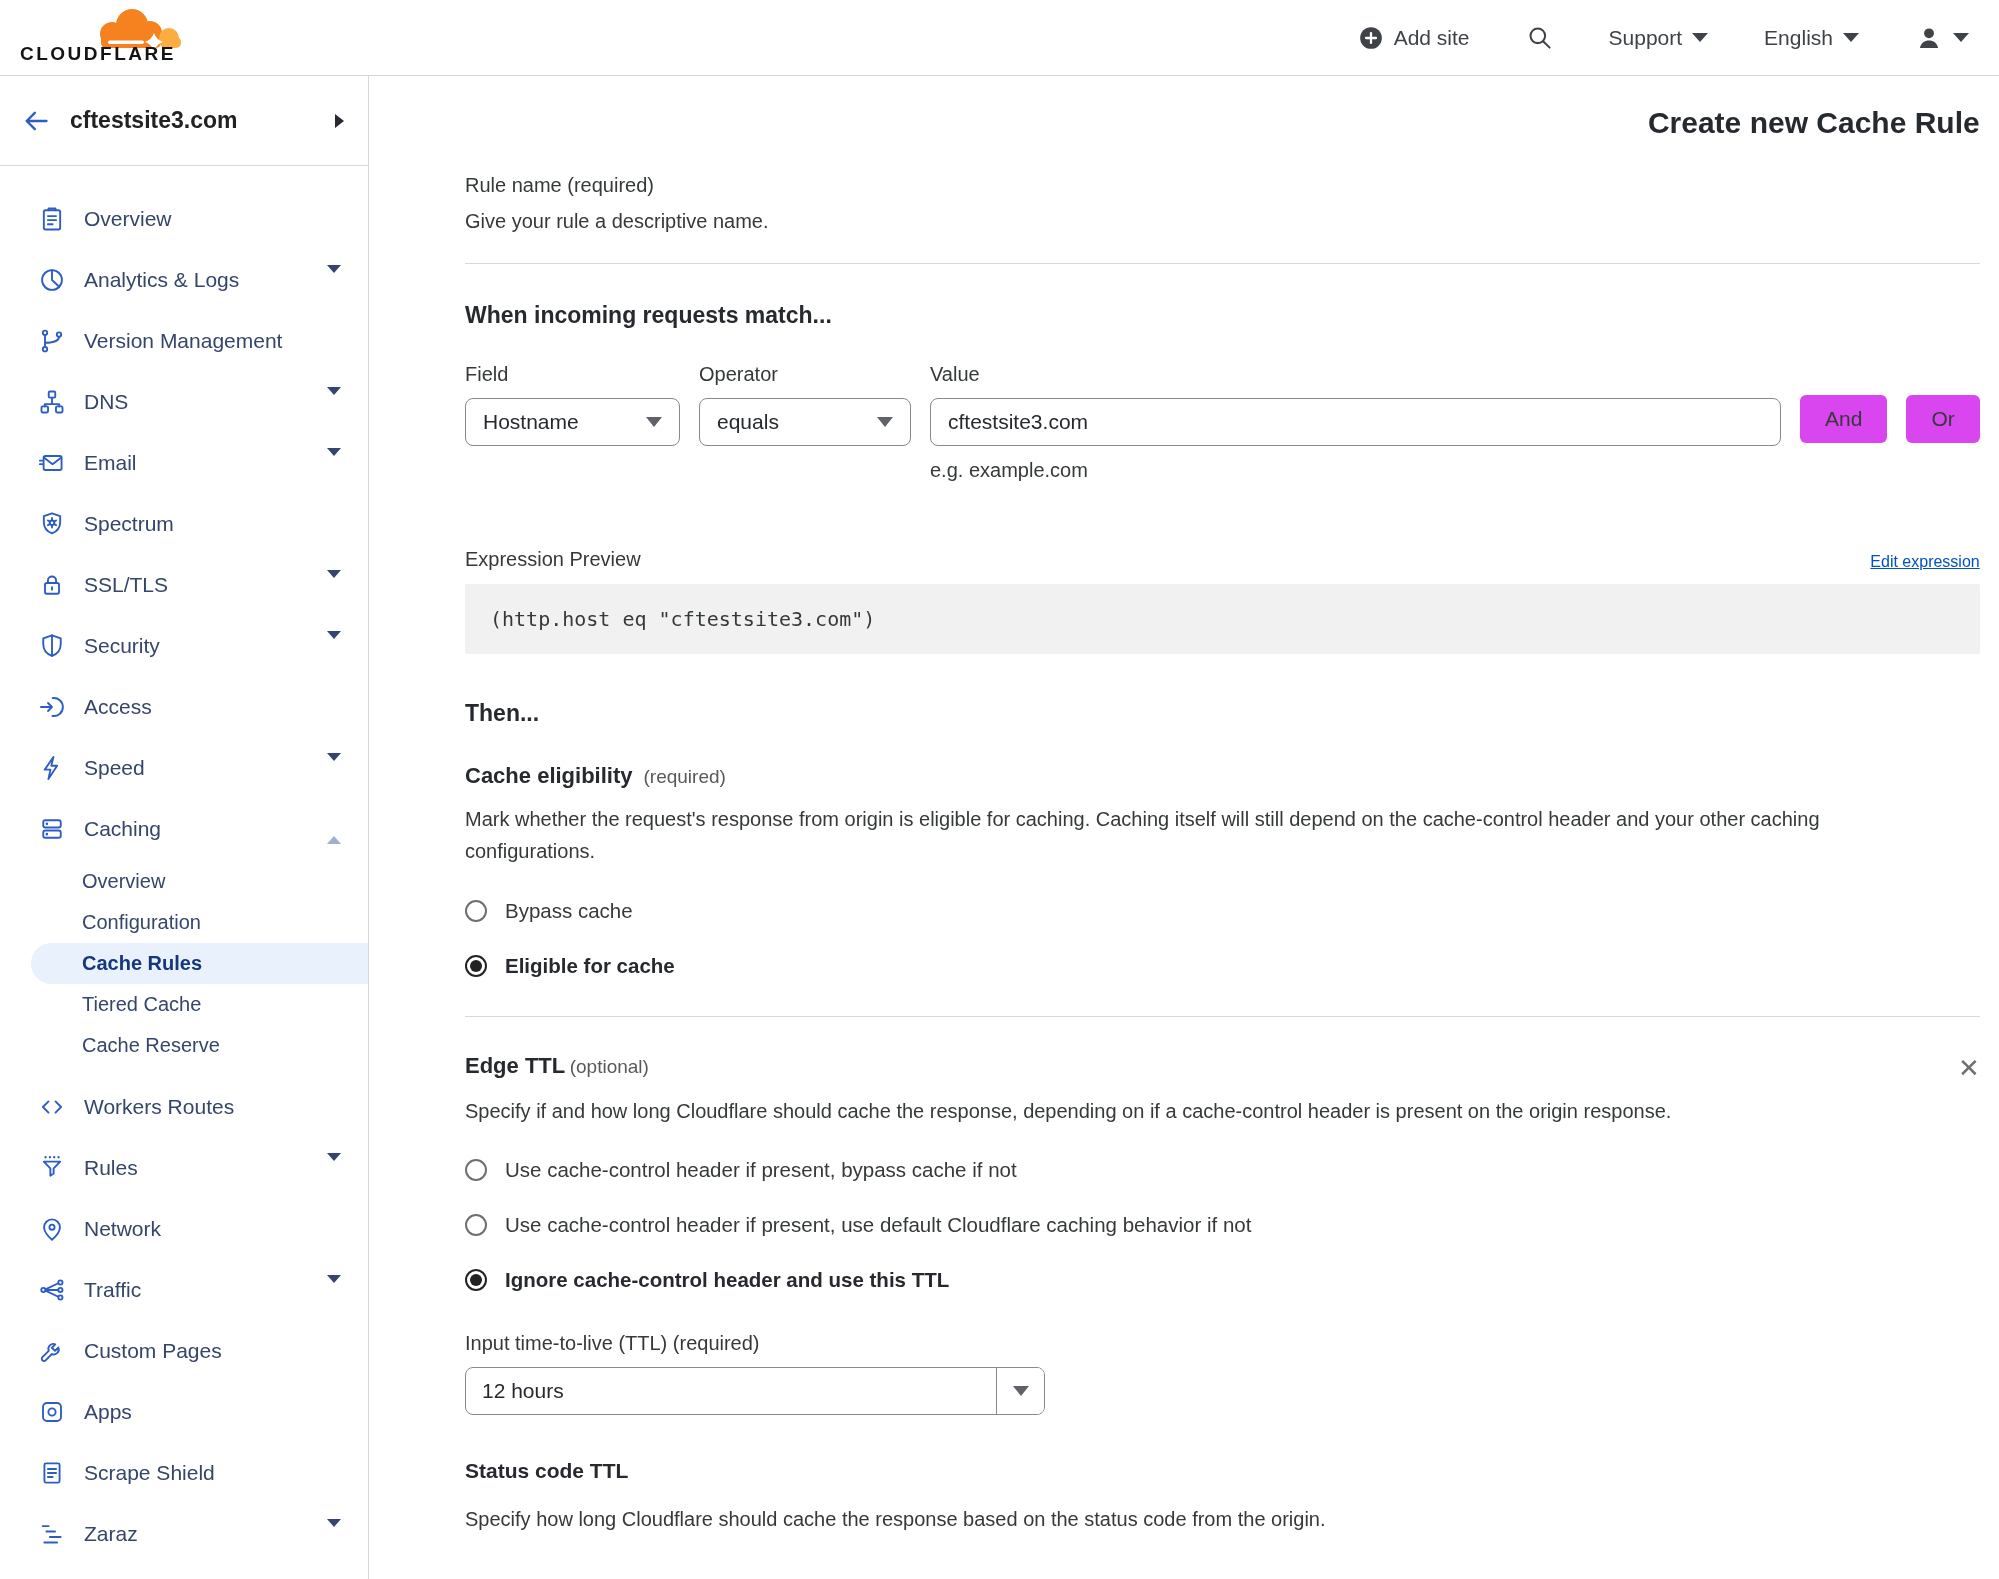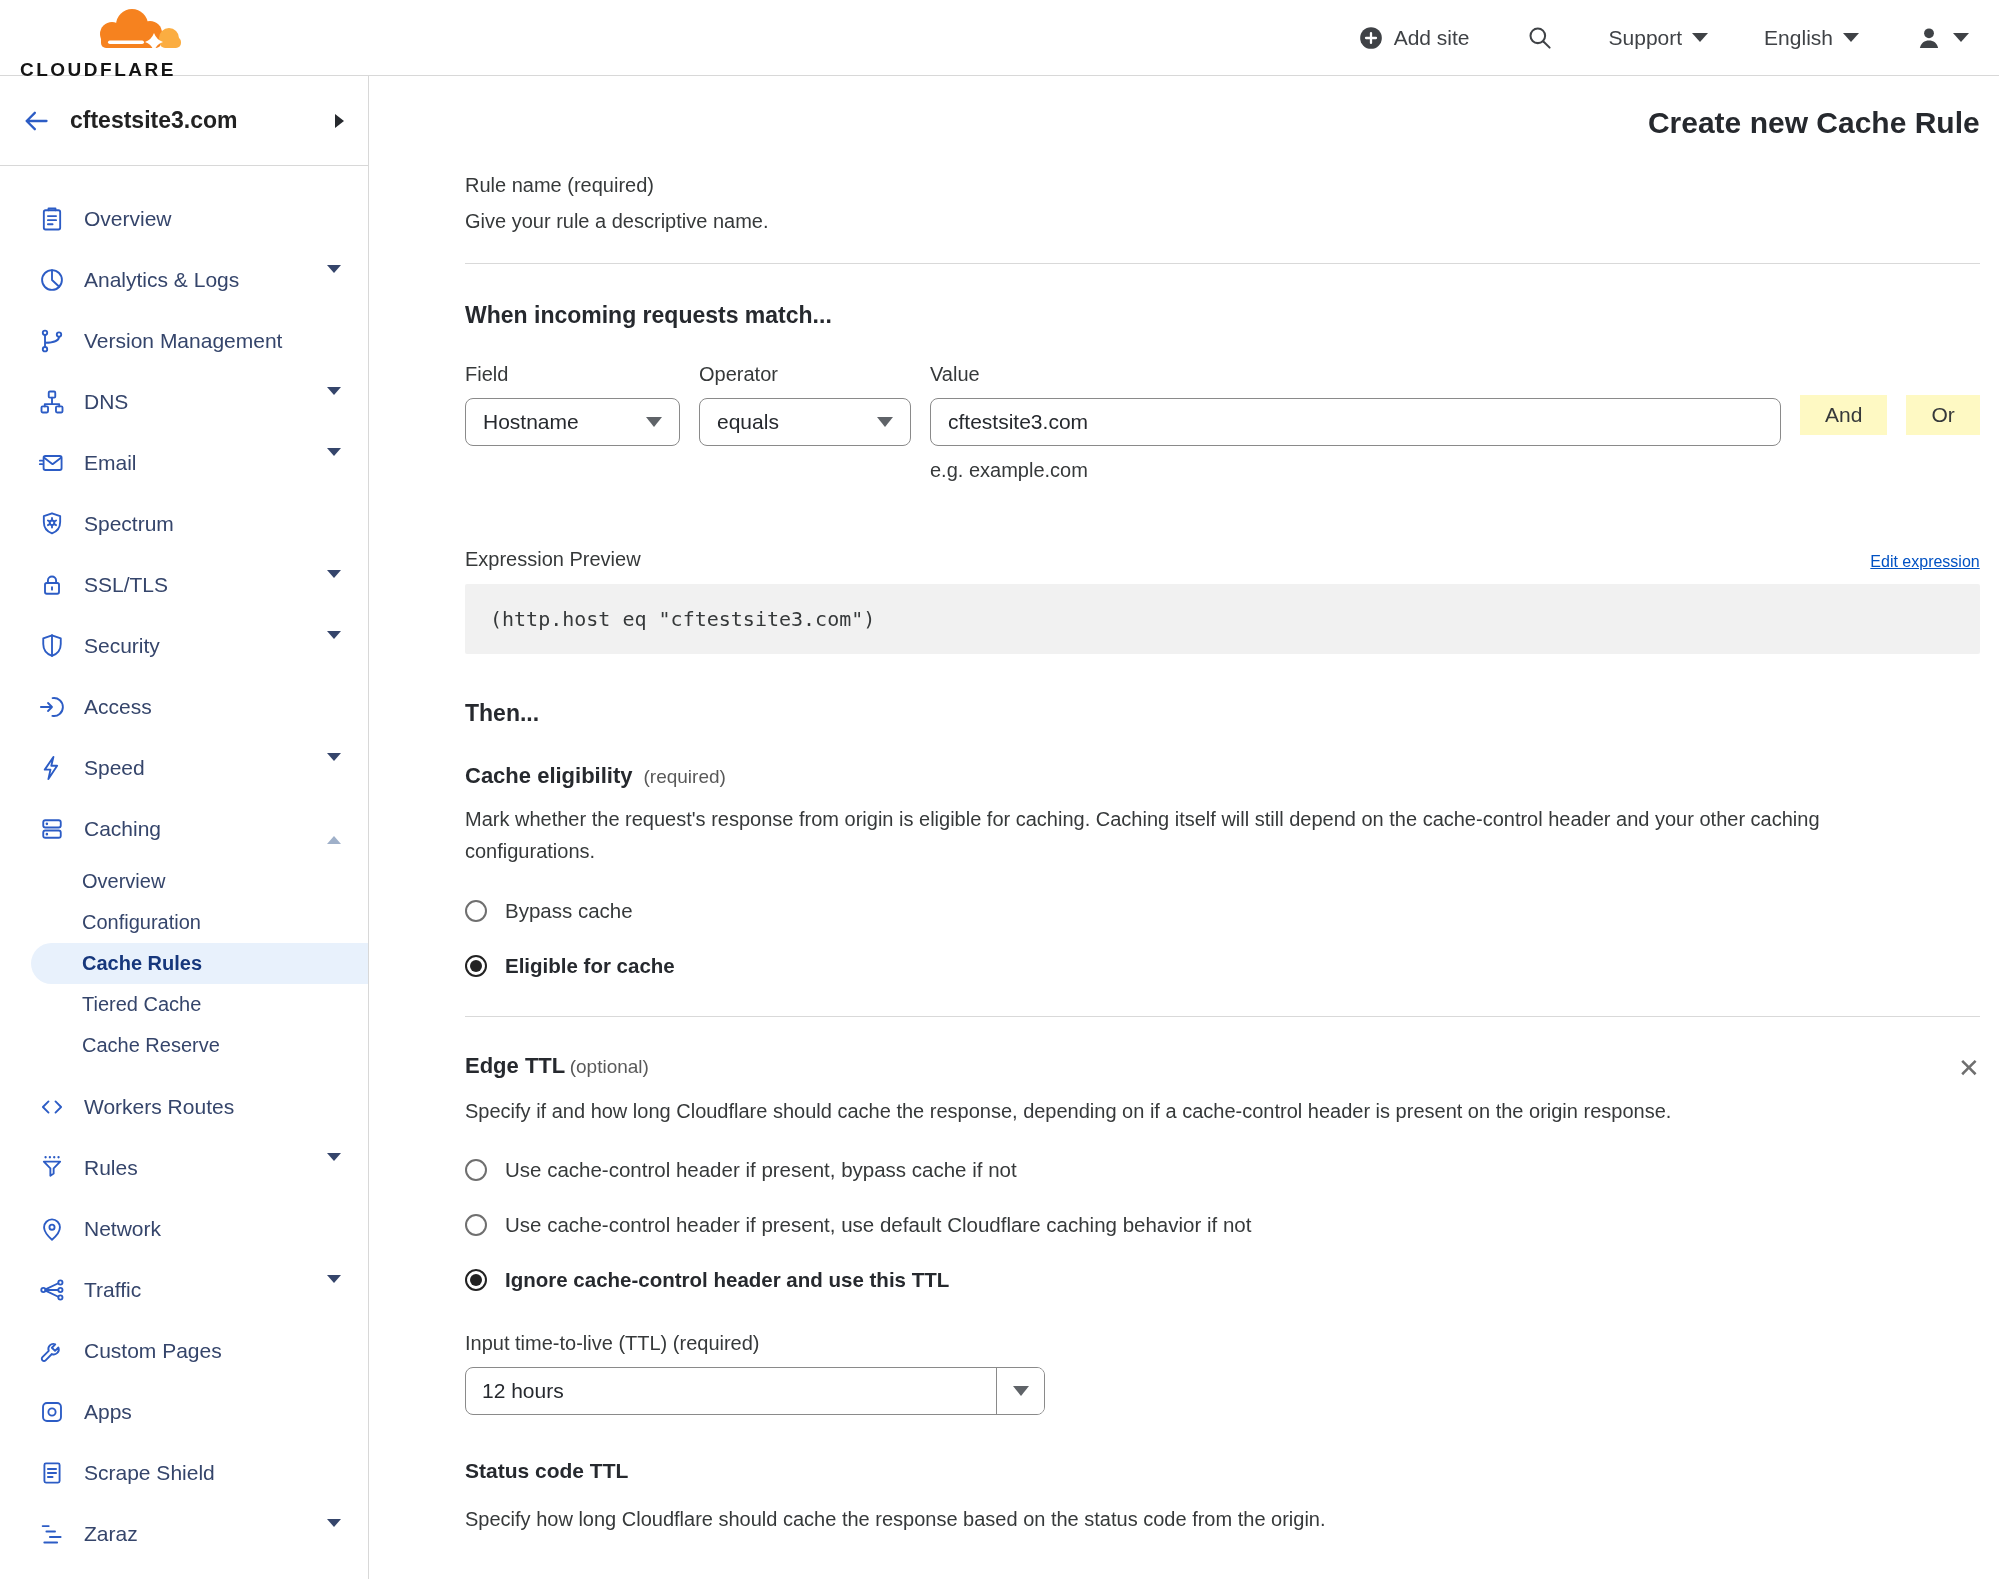--- a/index.html
+++ b/index.html
@@ -4,21 +4,21 @@
 <style>
   html,body{margin:0;padding:0;background:#fff;}
   .page{width:1999px;height:1579px;position:relative;overflow:hidden;background:#fff;
         font-family:"Liberation Sans",sans-serif;color:#36393a;}
 
   
   .topbar{height:76px;display:flex;align-items:center;justify-content:space-between;
           border-bottom:1px solid #d8d8d8;padding:0 30px 0 20px;box-sizing:border-box;}
   .logo{position:relative;width:175px;height:70px;}
   .logo-cloud{position:absolute;left:62px;top:3px;}
-  .logo-text{position:absolute;left:0;top:56px;font-size:19px;font-weight:800;letter-spacing:2.5px;color:#141414;}
+  .logo-text{position:absolute;left:0;top:40px;font-size:19px;font-weight:800;letter-spacing:2.5px;color:#141414;}
   .topnav{display:flex;align-items:center;gap:56px;font-size:21px;color:#3f4246;}
   .topnav-item{display:flex;align-items:center;gap:10px;cursor:pointer;}
   .tri-down{width:0;height:0;border-left:8px solid transparent;border-right:8px solid transparent;border-top:9px solid #3f4246;}
   .tri-down.nav{border-top-color:#35456b;border-left-width:7px;border-right-width:7px;border-top-width:8px;}
   .tri-up.nav{width:0;height:0;border-left:7px solid transparent;border-right:7px solid transparent;border-bottom:8px solid #9fb0c9;}
 
   
   .body{display:flex;height:1503px;}
   .sidebar{width:369px;flex-shrink:0;border-right:1px solid #d8d8d8;box-sizing:border-box;overflow:hidden;}
   .site-row{height:90px;border-bottom:1px solid #d8d8d8;display:flex;align-items:center;gap:20px;
@@ -48,21 +48,21 @@
   .h2{font-size:23px;font-weight:700;color:#26292e;margin:38px 0 0;}
 
   .match-row{display:flex;gap:19px;margin-top:34px;}
   .col{display:flex;flex-direction:column;}
   .col .control{margin-top:12px;}
   .select{height:48px;border:1px solid #8a8a8a;border-radius:8px;background:#fff;display:flex;align-items:center;
           justify-content:space-between;padding:0 17px;font-size:21px;color:#26292e;box-sizing:border-box;cursor:pointer;}
   .sel-caret{width:0;height:0;border-left:8px solid transparent;border-right:8px solid transparent;border-top:10px solid #5f6368;}
   .value-input{width:851px;height:48px;border:1px solid #8a8a8a;border-radius:8px;font-size:21px;
                font-family:"Liberation Sans",sans-serif;color:#26292e;padding:0 17px;box-sizing:border-box;outline:none;background:#fff;}
-  .btn-gray{margin-top:32px;height:40px;background:#fef9c3;border:none;border-radius:0;font-size:21px;color:#36393a;
+  .btn-gray{margin-top:32px;height:48px;background:#d946ef;border:none;border-radius:6px;font-size:21px;color:#36393a;
             padding:0 25px;cursor:pointer;font-family:"Liberation Sans",sans-serif;}
 
   .expr-row{display:flex;justify-content:space-between;align-items:flex-end;margin-top:66px;}
   .link{font-size:16px;color:#0051c3;text-decoration:underline;cursor:pointer;}
   .code-box{margin-top:13px;background:#f1f1f1;height:70px;display:flex;align-items:center;padding:0 25px;
             font-family:"DejaVu Sans Mono",monospace;font-size:20px;color:#36393a;border-radius:2px;}
 
   .then{font-size:23px;font-weight:700;color:#26292e;margin-top:46px;}
   .sec-head{display:flex;align-items:baseline;gap:11px;margin-top:36px;}
   .sec-head.spread{justify-content:space-between;align-items:flex-start;}

